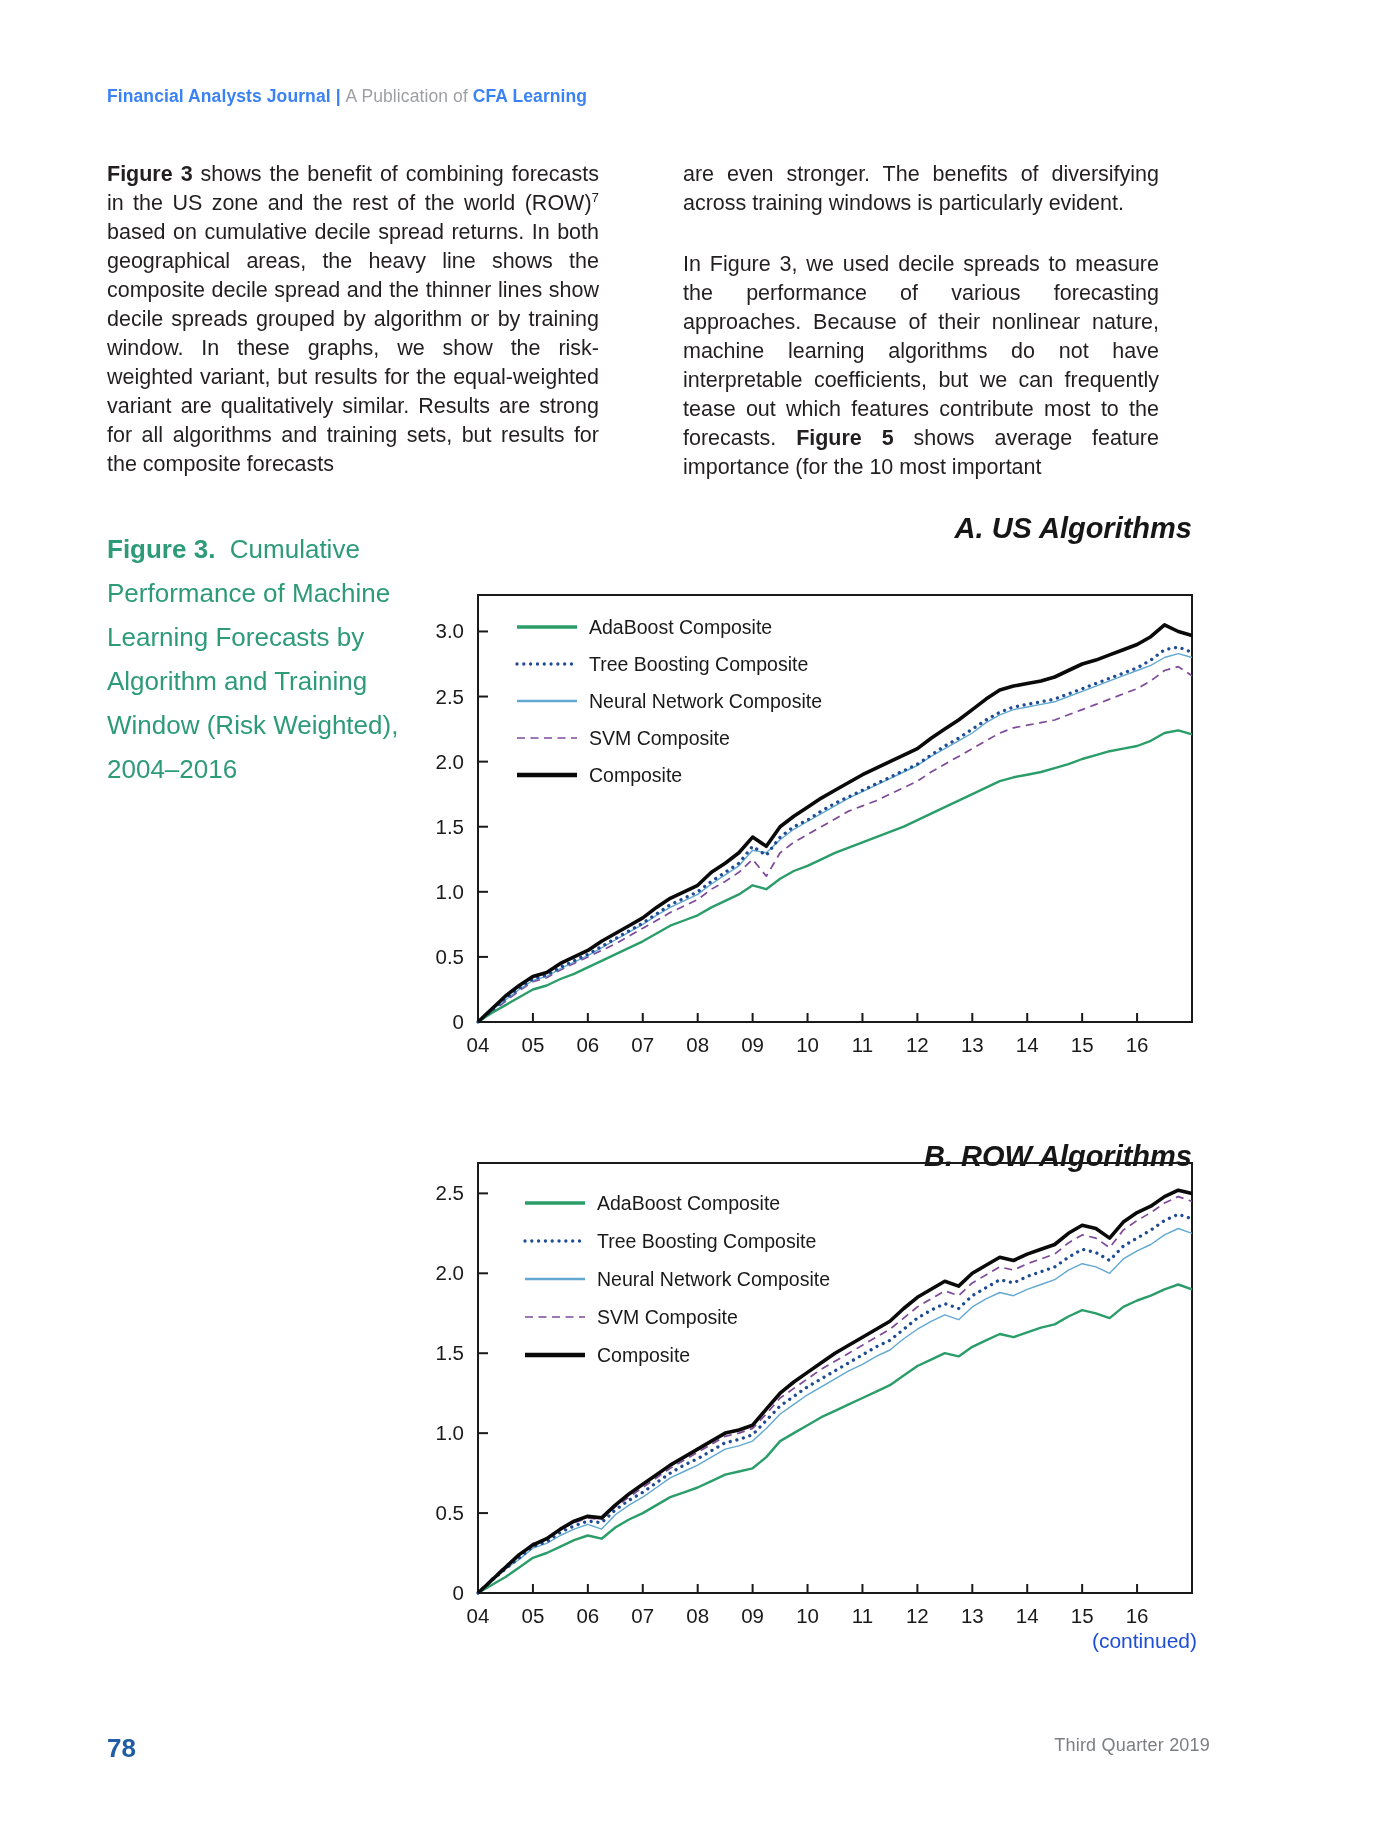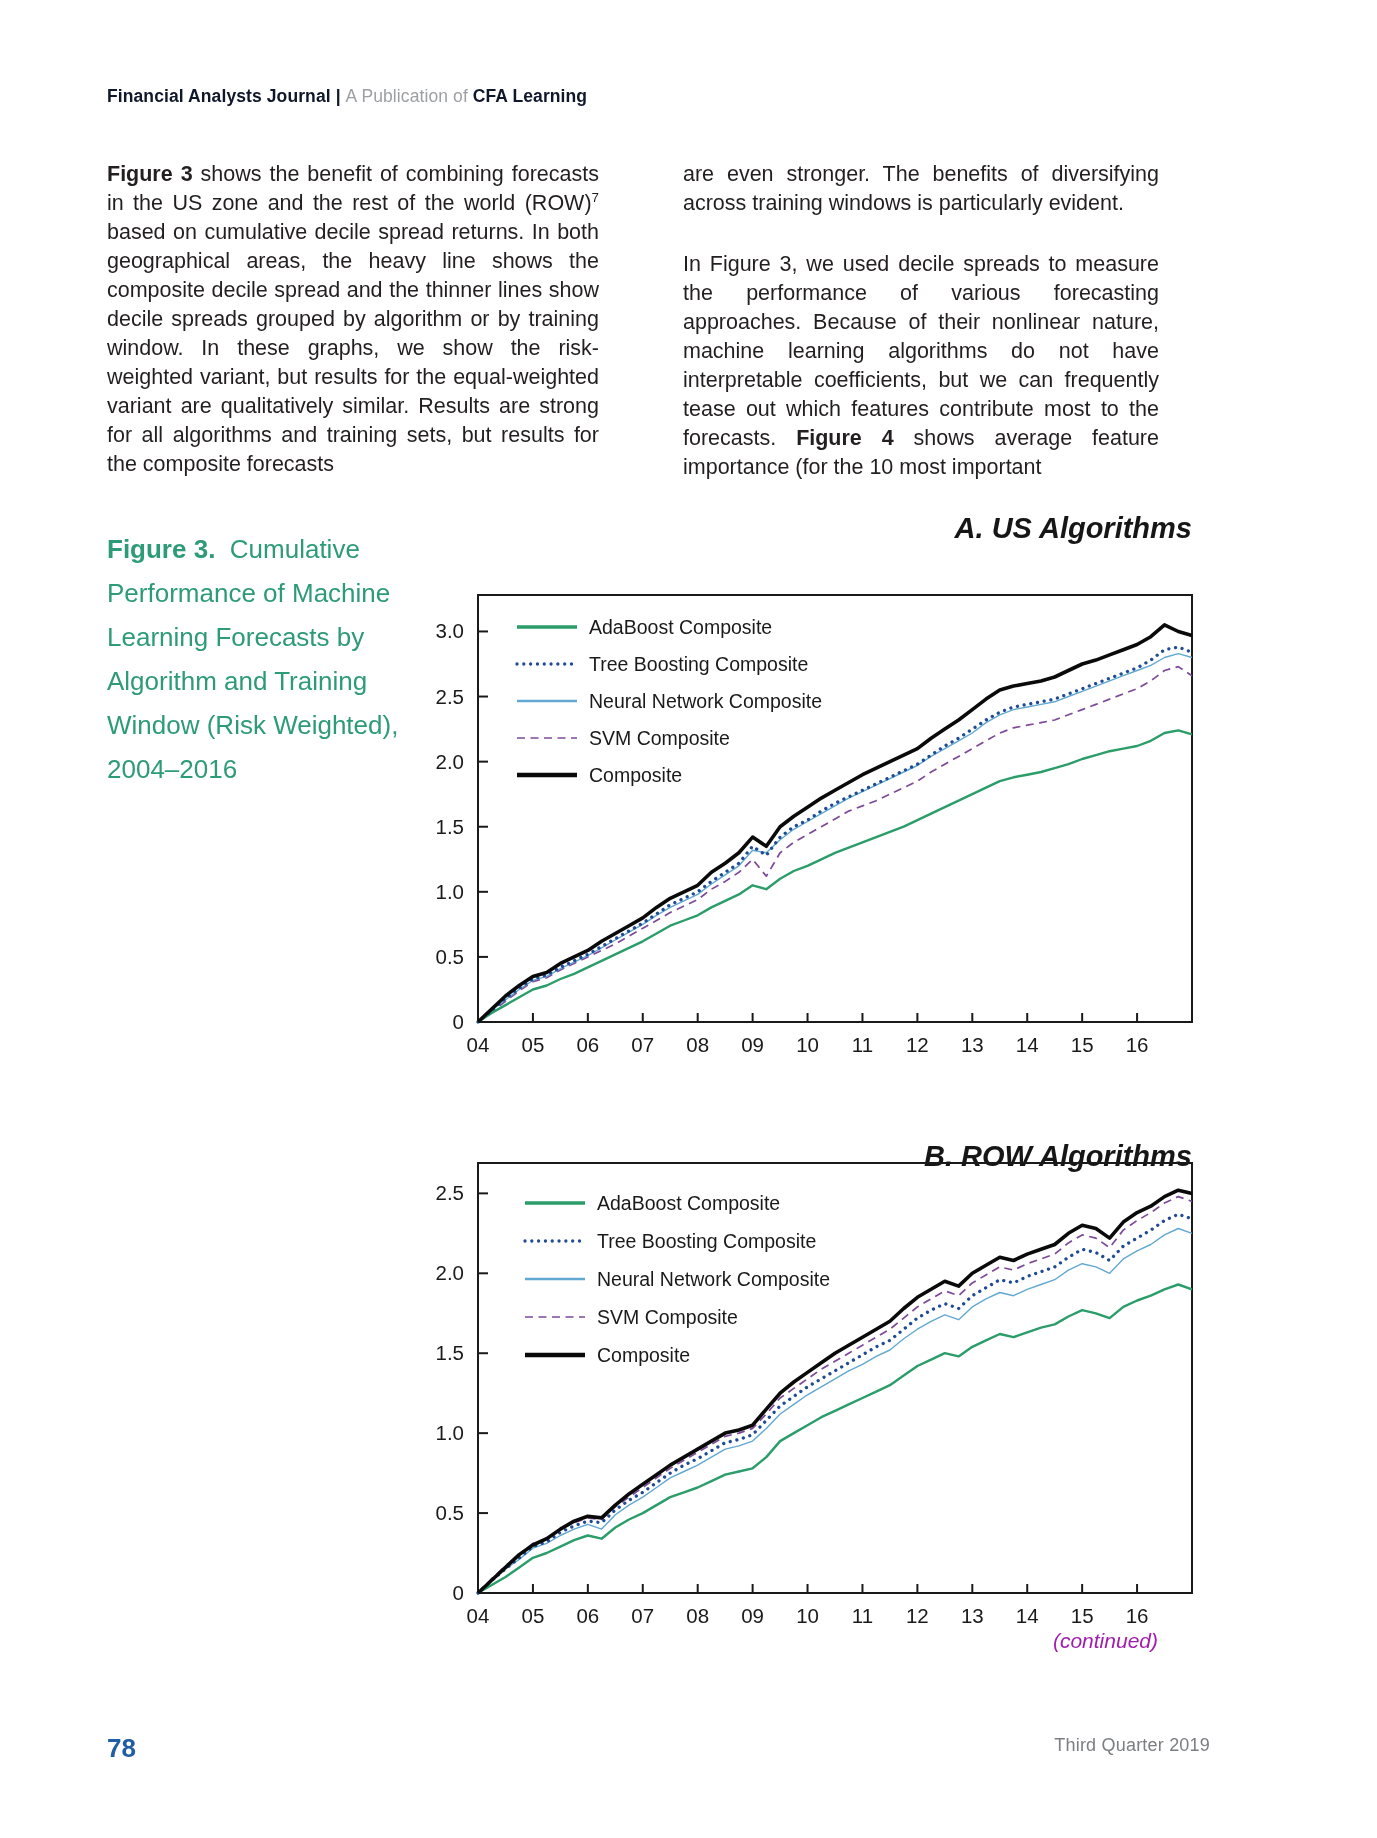--- a/index.html
+++ b/index.html
@@ -1,52 +1,52 @@
 <!DOCTYPE html>
 <html><head>
 <meta charset="utf-8">
 <style>
   html,body{margin:0;padding:0;background:#ffffff;}
   .page{position:relative;width:1377px;height:1838px;background:#ffffff;overflow:hidden;
         font-family:"Liberation Sans",sans-serif;}
   .header{position:absolute;left:107px;top:86px;font-size:17.5px;letter-spacing:.1px;}
-  .hb{font-weight:700;color:#0f172a;}
+  .hb{font-weight:700;color:#3b82f6;}
   .hl{font-weight:400;color:#9d9fa2;}
   .col{position:absolute;font-size:21.5px;line-height:29px;color:#231f20;text-align:justify;}
   .col p{margin:0 0 32px 0;}
   .col sup{font-size:62%;vertical-align:super;line-height:0;}
   .col b{font-weight:700;}
   .caption{position:absolute;left:107px;top:527px;width:318px;font-size:26px;line-height:44px;
            color:#2e9b78;text-align:left;}
   .caption b{font-weight:700;}
   .panel-title{position:absolute;left:478px;width:714px;text-align:right;font-size:29px;
                font-weight:700;font-style:italic;color:#161616;}
   .chart-svg{position:absolute;}
-  .continued{position:absolute;left:858px;top:1629px;width:300px;text-align:right;
-             font-size:21px;color:#a21caf;font-style:italic;}
+  .continued{position:absolute;left:897px;top:1629px;width:300px;text-align:right;
+             font-size:21px;color:#1d4ed8;}
   .footer-page{position:absolute;left:107px;top:1733px;font-size:26px;font-weight:700;color:#1f5da5;}
   .footer-issue{position:absolute;left:910px;top:1735px;width:300px;text-align:right;
                 font-size:18px;font-weight:400;color:#7c7e82;letter-spacing:.2px;}
 </style>
 </head>
 <body>
 
 <div class="page">
 
   <div class="header">
     <span class="hb">Financial Analysts Journal | </span><span class="hl">A Publication of </span><span class="hb">CFA Learning</span>
   </div>
 
   <div class="col" style="left:107px;top:160px;width:492px;">
     <p><b>Figure 3</b><span> shows the benefit of combining forecasts in the US zone and the rest of the world (ROW)</span><sup>7</sup><span> based on cumulative decile spread returns. In both geographical areas, the heavy line shows the composite decile spread and the thinner lines show decile spreads grouped by algorithm or by training window. In these graphs, we show the risk-weighted variant, but results for the equal-weighted variant are qualitatively similar. Results are strong for all algorithms and training sets, but results for the composite forecasts</span></p>
   </div>
 
   <div class="col" style="left:683px;top:160px;width:476px;">
     <p><span>are even stronger. The benefits of diversifying across training windows is particularly evident.</span></p>
-    <p><span>In Figure 3, we used decile spreads to measure the performance of various forecasting approaches. Because of their nonlinear nature, machine learning algorithms do not have interpretable coefficients, but we can frequently tease out which features contribute most to the forecasts. </span><b>Figure 4</b><span> shows average feature importance (for the 10 most important</span></p>
+    <p><span>In Figure 3, we used decile spreads to measure the performance of various forecasting approaches. Because of their nonlinear nature, machine learning algorithms do not have interpretable coefficients, but we can frequently tease out which features contribute most to the forecasts. </span><b>Figure 5</b><span> shows average feature importance (for the 10 most important</span></p>
   </div>
 
   <div class="caption"><b>Figure 3.</b><span>&nbsp; Cumulative Performance of Machine Learning Forecasts by Algorithm and Training Window (Risk Weighted), 2004–2016</span></div>
 
   <div class="panel-title" style="top:512px;">A. US Algorithms</div>
   <svg class="chart-svg" style="left:392px;top:578px;" width="820" height="505">
       <rect x="86" y="17" width="714" height="427" fill="none" stroke="#1a1a1a" stroke-width="2"></rect>
       <text x="72" y="451" text-anchor="end" font-size="20.5" fill="#1a1a1a" font-family="&quot;Liberation Sans&quot;,sans-serif">0</text>
       <line x1="86" y1="378.9085365853658" x2="96" y2="378.9085365853658" stroke="#1a1a1a" stroke-width="2"></line>
       <text x="72" y="385.9085365853658" text-anchor="end" font-size="20.5" fill="#1a1a1a" font-family="&quot;Liberation Sans&quot;,sans-serif">0.5</text>

